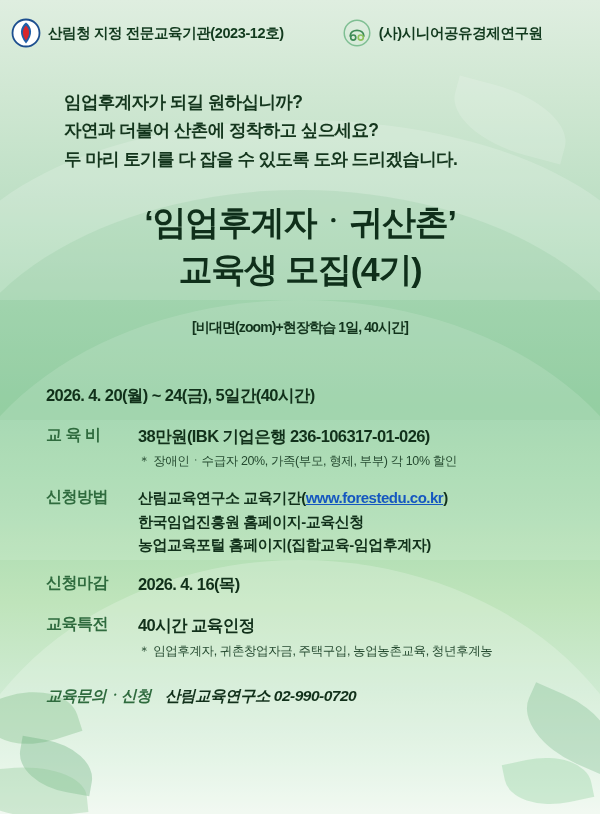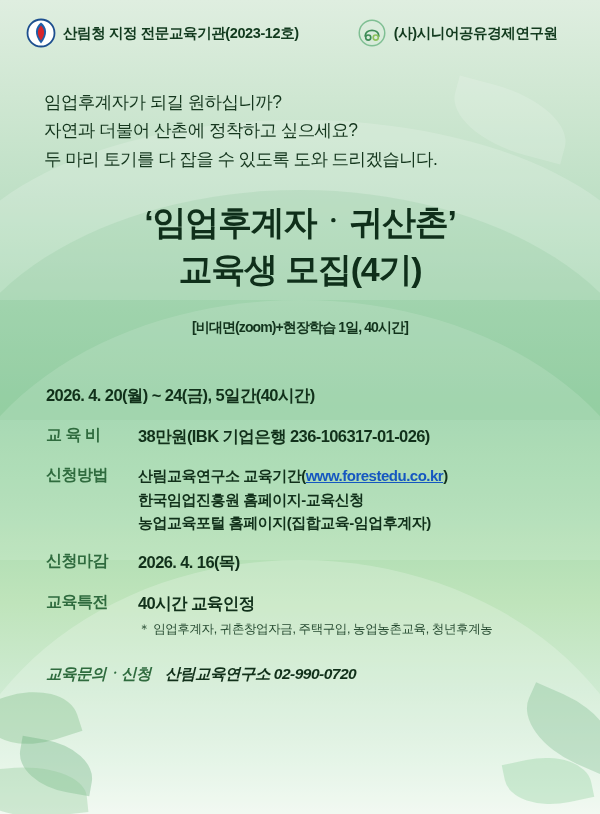--- a/index.html
+++ b/index.html
@@ -69,21 +69,21 @@
   .leaf.r1 { right: -20px; top: 700px; width: 100px; height: 58px; transform: rotate(24deg); background: rgba(110,180,128,0.30);}
   .leaf.r2 { right: 10px; top: 756px; width: 84px; height: 50px; transform: rotate(-12deg); background: rgba(140,205,155,0.35);}
   .leaf.t1 { right: 30px; top: 90px; width: 120px; height: 60px; transform: rotate(15deg); background: rgba(255,255,255,0.16);}
 
   
   .header {
     position: relative;
     height: 66px;
     display: flex;
     align-items: center;
-    padding: 0 18px;
+    padding: 0 3px;
     box-sizing: border-box;
   }
   .org {
     display: flex;
     align-items: center;
     gap: 7px;
   }
   .org-left { margin-left: 8px; }
   .org-right { margin-left: 58px; }
   .emblem {
@@ -95,24 +95,24 @@
     font-size: 14.5px;
     color: #123a1e;
     font-weight: 700;
     letter-spacing: -0.4px;
     white-space: nowrap;
   }
 
   
   .lead {
     position: relative;
-    margin: 22px 0 0 44px;
+    margin: 22px 0 0 64px;
     color: #14361d;
     font-size: 17.5px;
-    font-weight: 400;
+    font-weight: 700;
     line-height: 1.62;
     letter-spacing: -0.6px;
   }
 
   
   .title-block {
     position: relative;
     margin-top: 26px;
     text-align: center;
     color: #0f2f1a;
@@ -260,20 +260,21 @@
     <div class="row">
       <div class="row-body">
         <div class="row-main">2026. 4. 20(월) ~ 24(금), 5일간(40시간)</div>
       </div>
     </div>
 
     <div class="row">
       <div class="row-label">교 육 비</div>
       <div class="row-body">
         <div class="row-main">38만원(IBK 기업은행 236-106317-01-026)</div>
+        <div class="row-note">＊ 장애인ㆍ수급자 20%, 가족(부모, 형제, 부부) 각 10% 할인</div>
       </div>
     </div>
 
     <div class="row">
       <div class="row-label">신청방법</div>
       <div class="row-body">
         <div class="row-sub">
           <span>산림교육연구소 교육기간(</span><a class="link" href="#">www.forestedu.co.kr</a><span>)</span>
         </div>
         <div class="row-sub">한국임업진흥원 홈페이지-교육신청</div>

